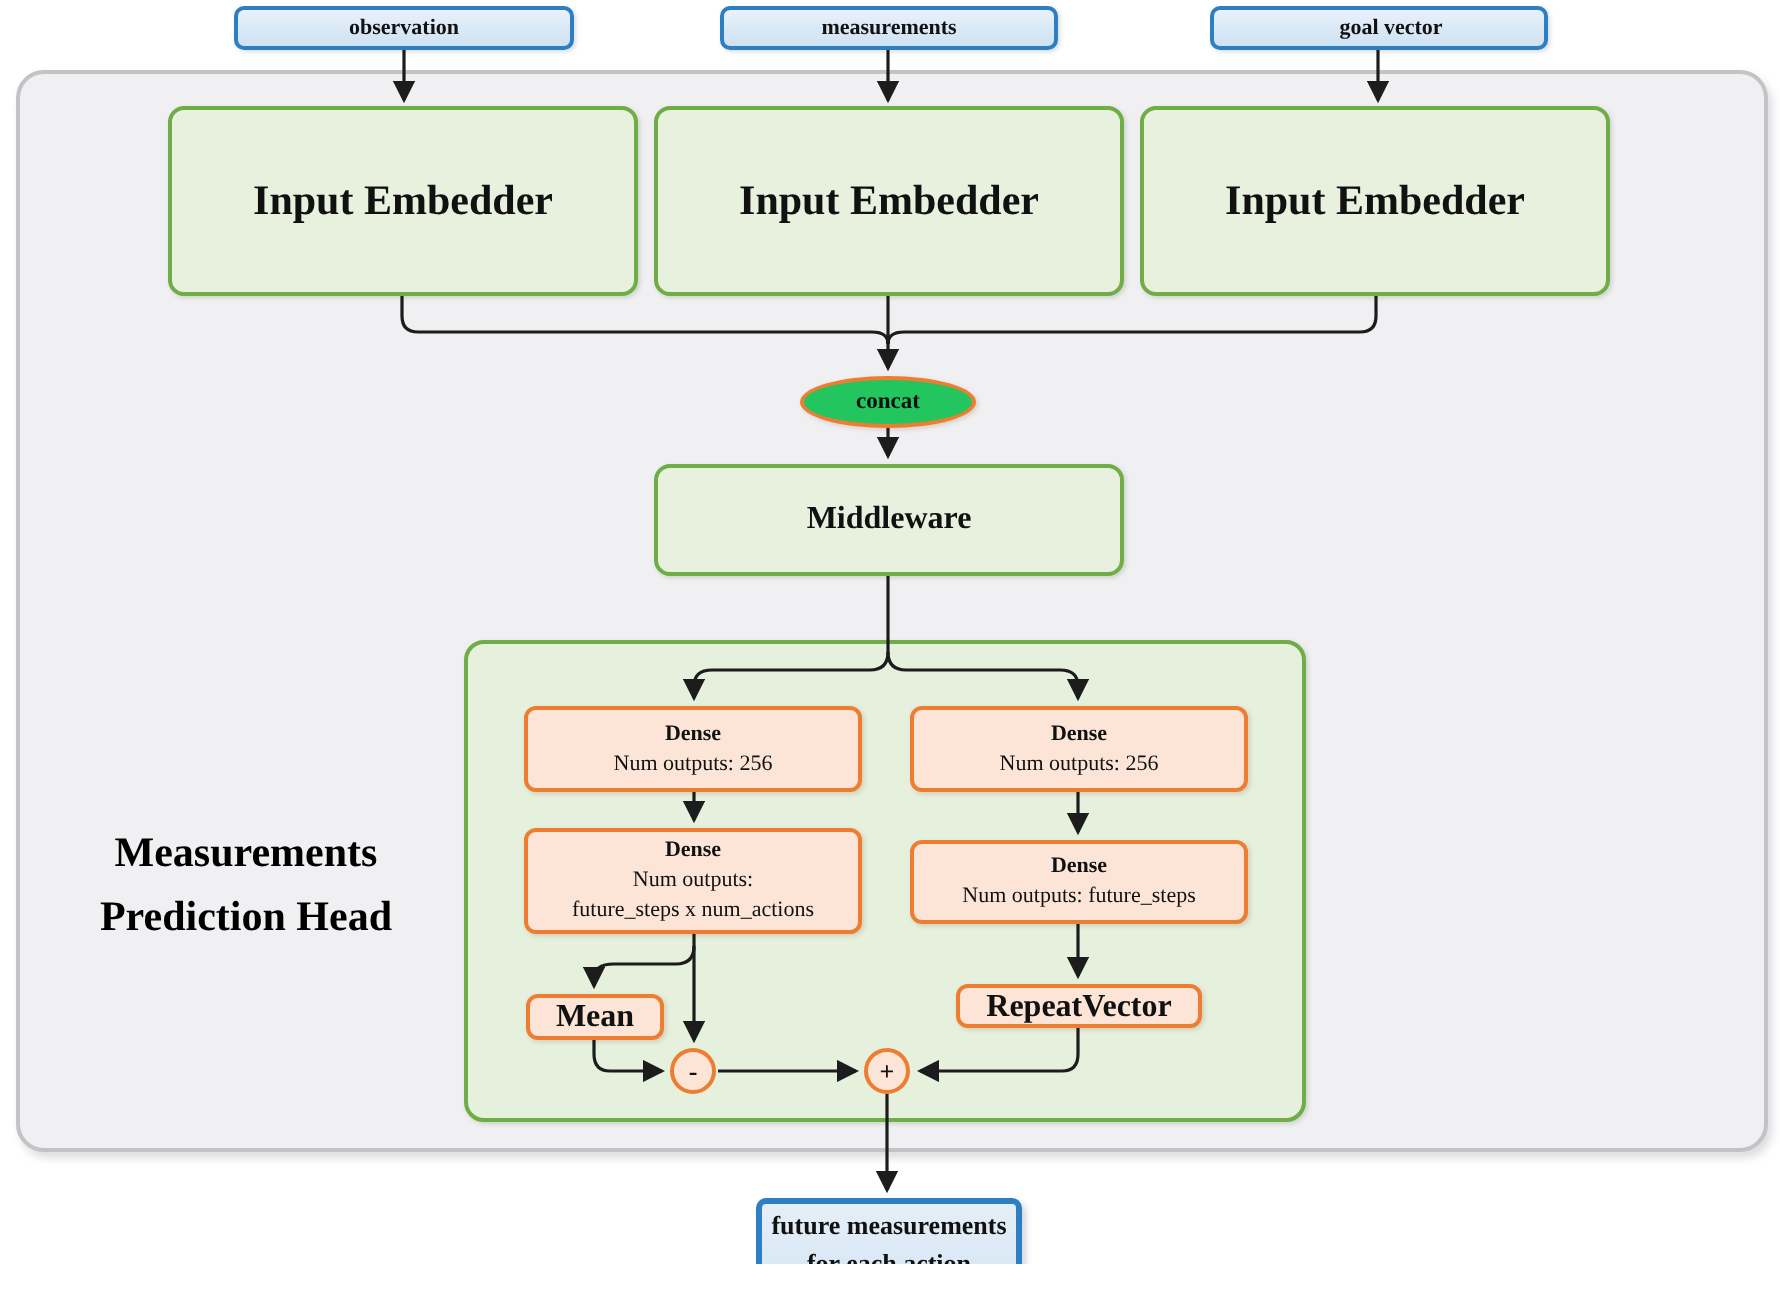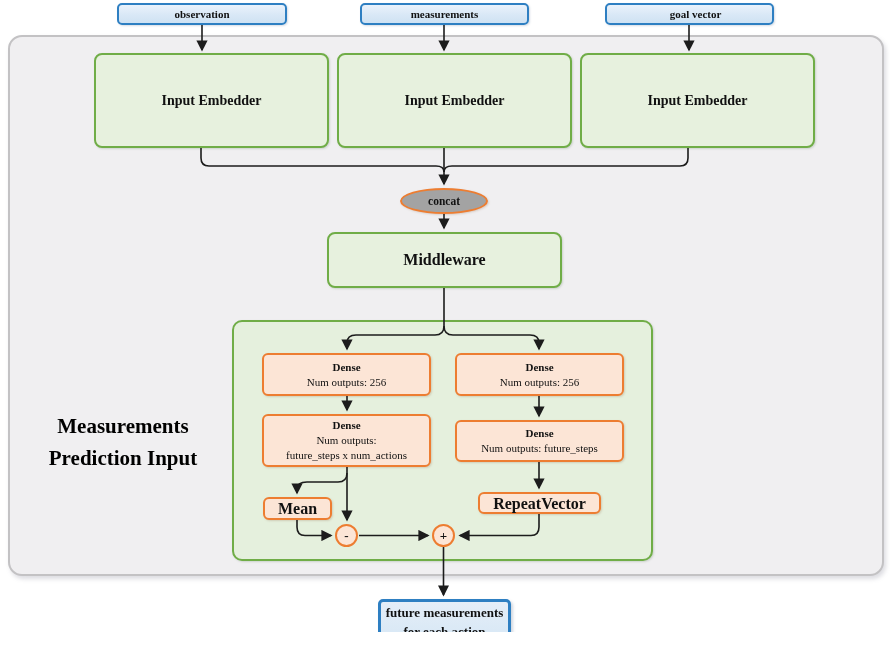--- a/index.html
+++ b/index.html
@@ -19,38 +19,38 @@
     border:2.5px solid #2e7fc2;border-radius:5px;
     display:flex;align-items:center;justify-content:center;
     font-weight:bold;font-size:11px;box-shadow:1px 1px 2px rgba(100,120,150,.25);
   }
   
   .gbox{
     background:#e7f1de;border:2.5px solid #70ad47;border-radius:8px;
     display:flex;align-items:center;justify-content:center;
     font-weight:bold;box-shadow:1px 1px 2px rgba(100,130,100,.25);
   }
-  .embedder{font-size:14px;margin-left:10px;}
+  .embedder{font-size:21px;}
   .middleware{font-size:16px;}
   
   .head-container{
     background:#e5f0dd;border:2.5px solid #70ad47;border-radius:10px;
     box-shadow:1px 1px 2px rgba(100,130,100,.25);
   }
   
   .obox{
     background:#fce5d6;border:2.5px solid #ed7d31;border-radius:6px;
     display:flex;flex-direction:column;align-items:center;justify-content:center;
     font-size:11px;line-height:15px;text-align:center;
     box-shadow:1px 1px 2px rgba(150,110,80,.25);
   }
   .obox .t{font-weight:bold;}
   .obox.small{font-weight:bold;font-size:16px;}
   .ellipse{
-    background:#a3a3a3;border:2.5px solid #ed7d31;border-radius:50%;
+    background:#22c55e;border:2.5px solid #ed7d31;border-radius:50%;
     display:flex;align-items:center;justify-content:center;
     font-weight:bold;font-size:11.5px;box-shadow:1px 1px 2px rgba(150,110,80,.25);
   }
   .circle{
     background:#fce5d6;border:2.5px solid #ed7d31;border-radius:50%;
     display:flex;align-items:center;justify-content:center;
     font-weight:bold;font-size:13px;line-height:13px;
   }
   .head-title{
     font-weight:bold;font-size:21px;line-height:32px;text-align:center;color:#000;
@@ -96,21 +96,21 @@
   </div>
 
   <div class="abs gbox middleware" style="left:327px;top:232px;width:235px;height:56px;">
     <span>Middleware</span>
   </div>
 
   <div class="abs head-container" style="left:232px;top:320px;width:421px;height:241px;"></div>
 
   <div class="abs head-title" style="left:18px;top:410px;width:210px;">
     <div>Measurements</div>
-    <div>Prediction Input</div>
+    <div>Prediction Head</div>
   </div>
 
   <div class="abs obox" style="left:262px;top:353px;width:169px;height:43px;">
     <span class="t">Dense</span>
     <span>Num outputs: 256</span>
   </div>
   <div class="abs obox" style="left:455px;top:353px;width:169px;height:43px;">
     <span class="t">Dense</span>
     <span>Num outputs: 256</span>
   </div>

